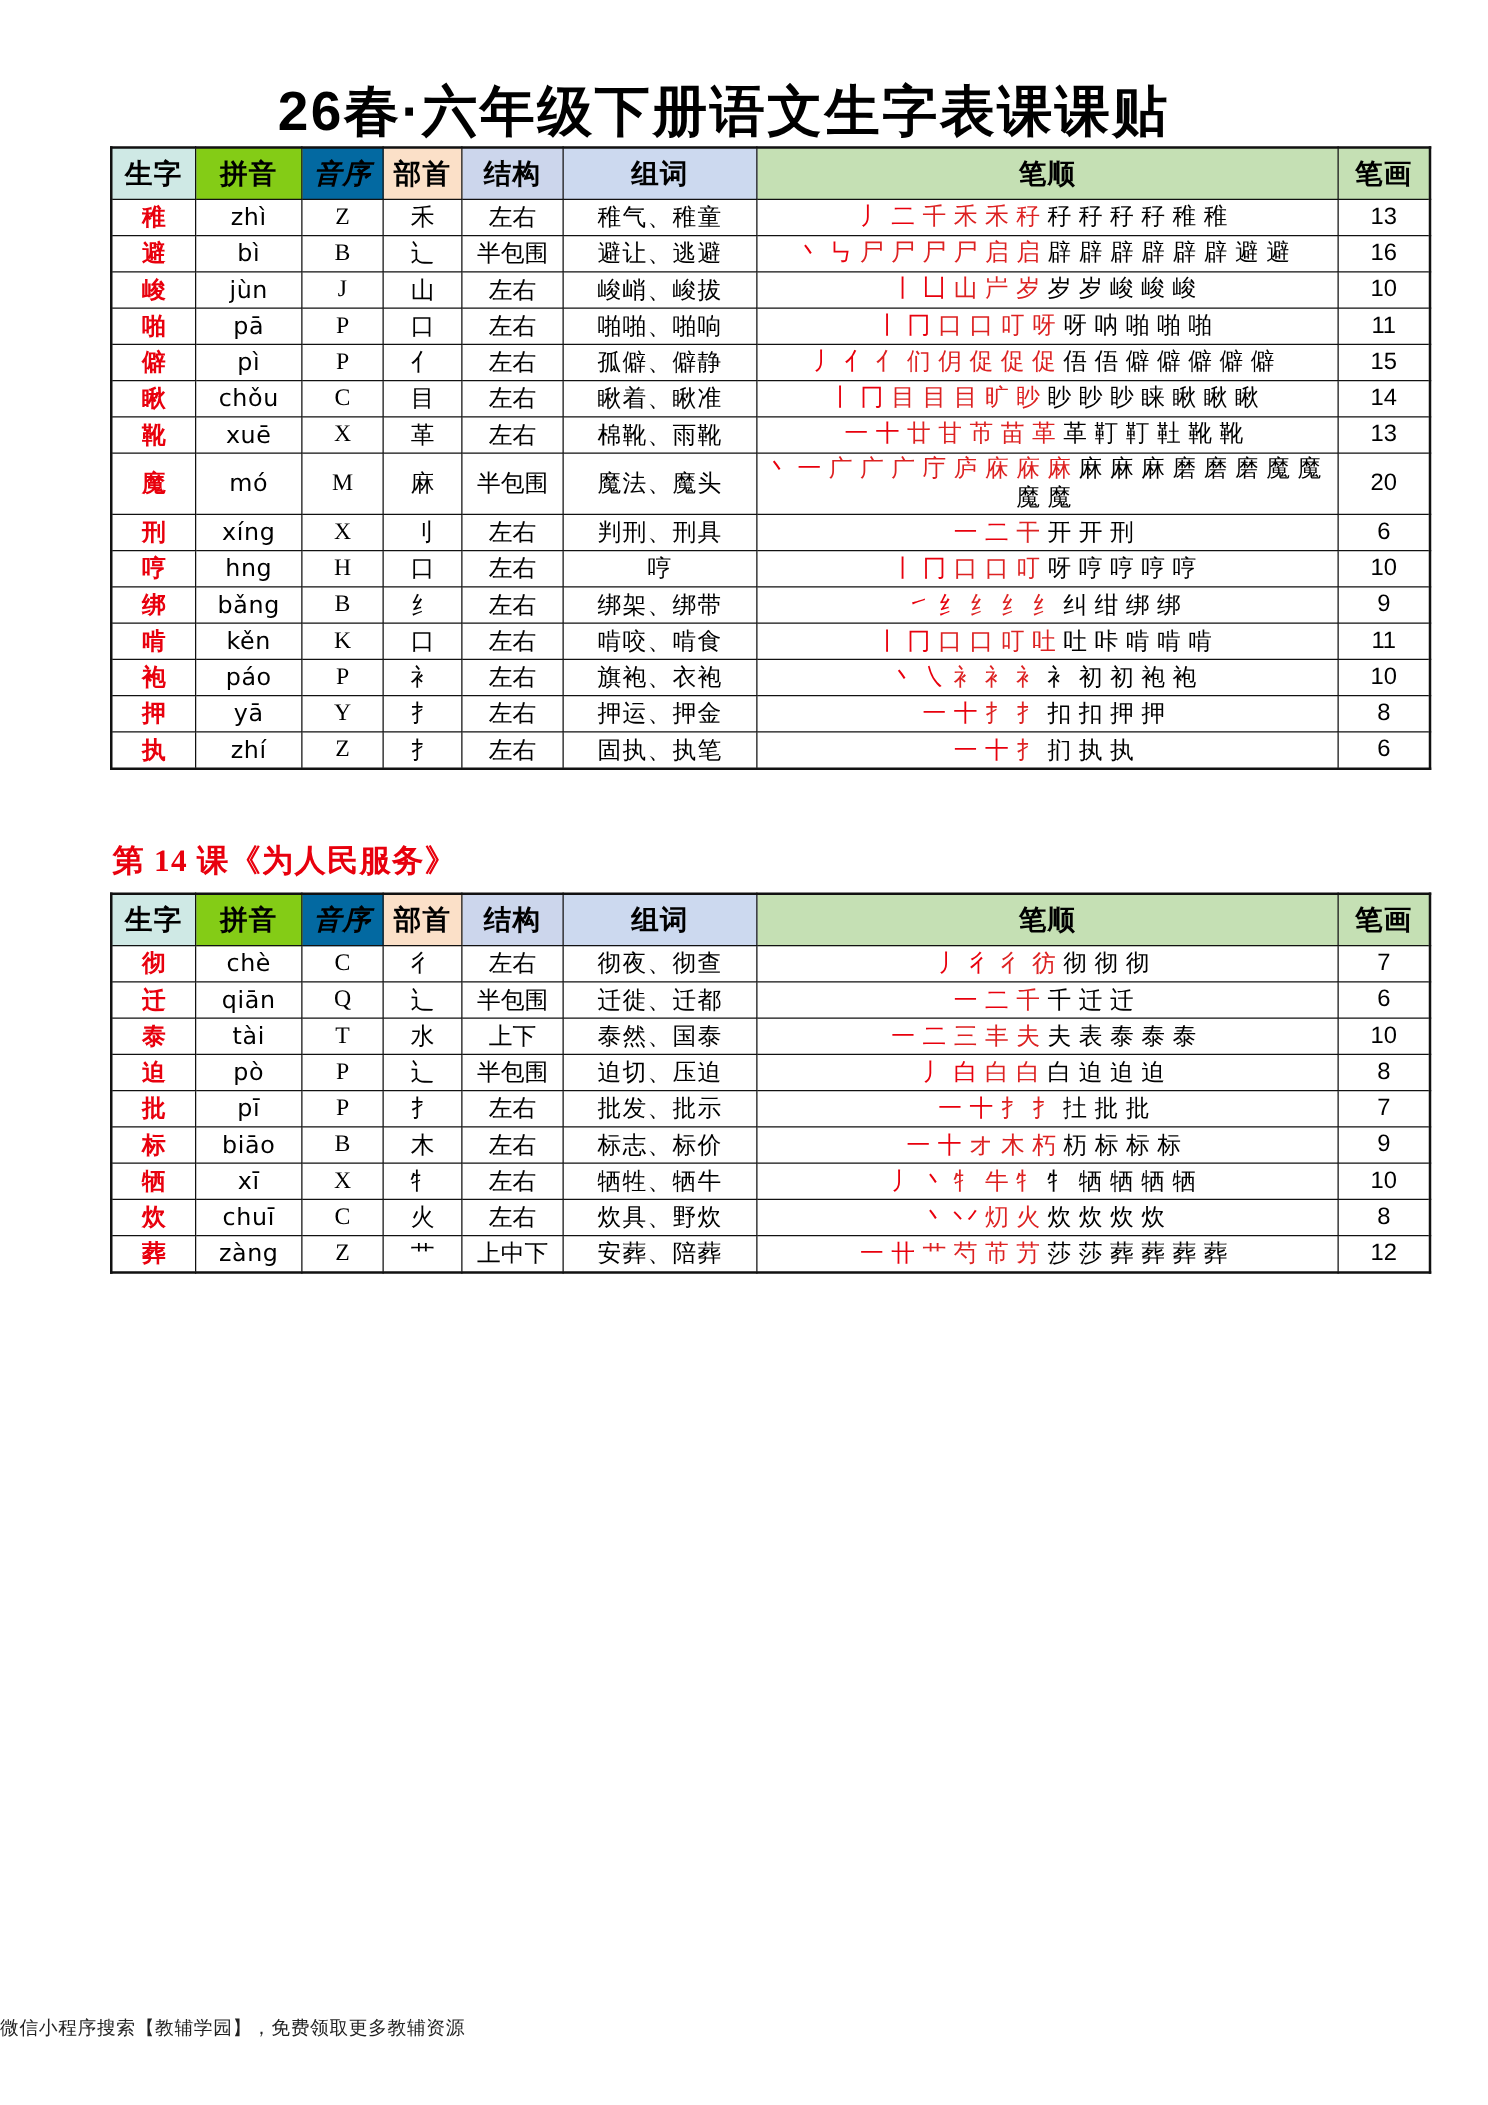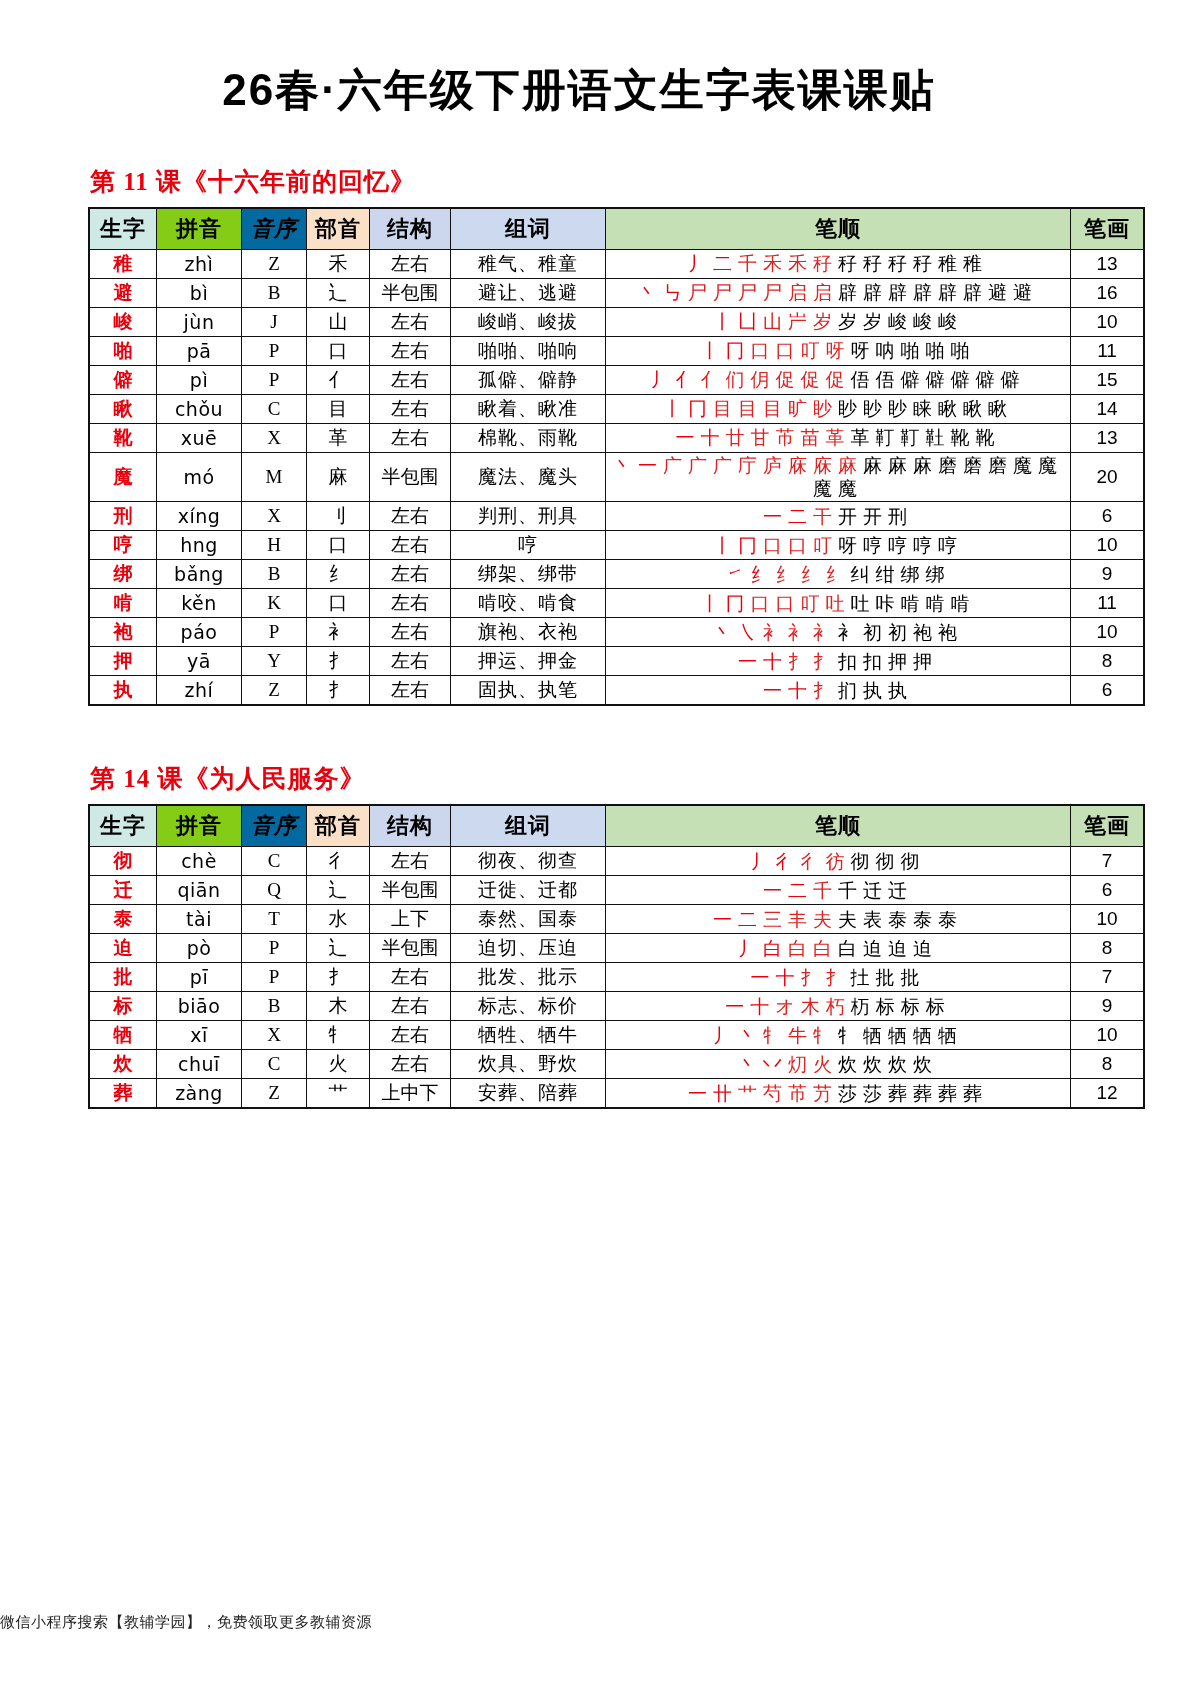--- a/index.html
+++ b/index.html
@@ -129,21 +129,20 @@
     letter-spacing:0.5px;
   }
 </style>
 </head>
 <body>
 
 <div class="page">
 
   <h1 class="doc-title">26春·六年级下册语文生字表课课贴</h1>
 
-  <h2 class="lesson-head">第 11 课《十六年前的回忆》</h2>
 
   <table class="sheet">
     <thead>
       <tr>
         <th class="c-zi">生字</th>
         <th class="c-py">拼音</th>
         <th class="c-yx">音序</th>
         <th class="c-bs">部首</th>
         <th class="c-jg">结构</th>
         <th class="c-zc">组词</th>

